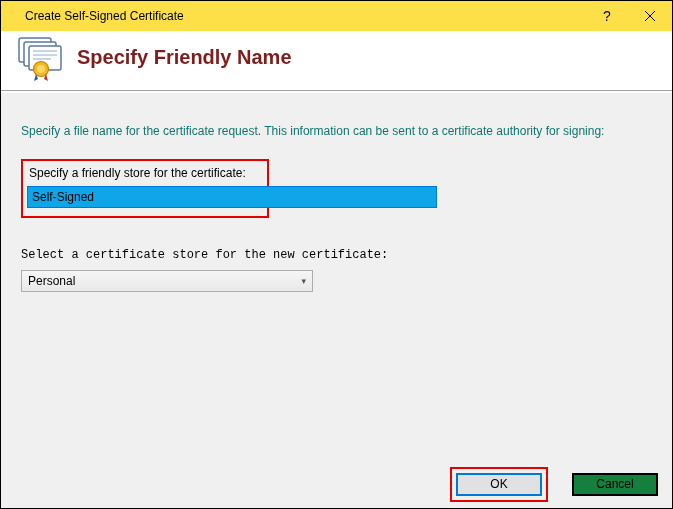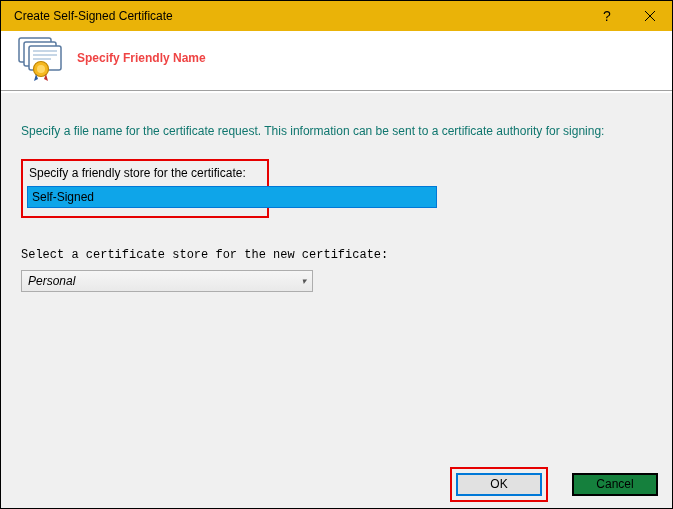--- a/index.html
+++ b/index.html
@@ -14,22 +14,22 @@
       width: 673px;
       height: 509px;
       overflow: hidden;
       position: relative;
       border: 1px solid #000;
     }
     .titlebar {
       height: 30px;
       display: flex;
       align-items: center;
-      padding: 0 0 0 13px;
-      background: #eab308;
+      padding: 0 0 0 24px;
+      background: #fde047;
     }
     .titlebar-title {
       flex: 1;
       font-size: 12px;
       color: #000;
     }
     .titlebar-btn {
       width: 45px;
       height: 30px;
       display: flex;
@@ -59,23 +59,23 @@
     .header-icon {
       width: 48px;
       height: 48px;
       position: relative;
     }
     .cert-svg {
       width: 48px;
       height: 48px;
     }
     .header-title {
-      font-size: 12px;
+      font-size: 20px;
       font-weight: bold;
-      color: #ef4444;
+      color: #7f1d1d;
       text-align: right;
     }
     .body {
       position: absolute;
       top: 92px;
       left: 0;
       right: 0;
       bottom: 48px;
       background: #f0f0f0;
       padding: 30px 20px 10px 20px;
@@ -132,21 +132,20 @@
       background: linear-gradient(#f6f6f6, #e9e9e9);
       padding: 0 6px;
       font-family: inherit;
       font-size: 12px;
       color: #000;
       text-align: left;
       display: flex;
       align-items: center;
       justify-content: space-between;
       cursor: default;
-      font-style: italic;
     }
     .select-chevron {
       font-size: 9px;
       color: #555;
     }
     .footer {
       position: absolute;
       bottom: 0;
       left: 0;
       right: 0;

